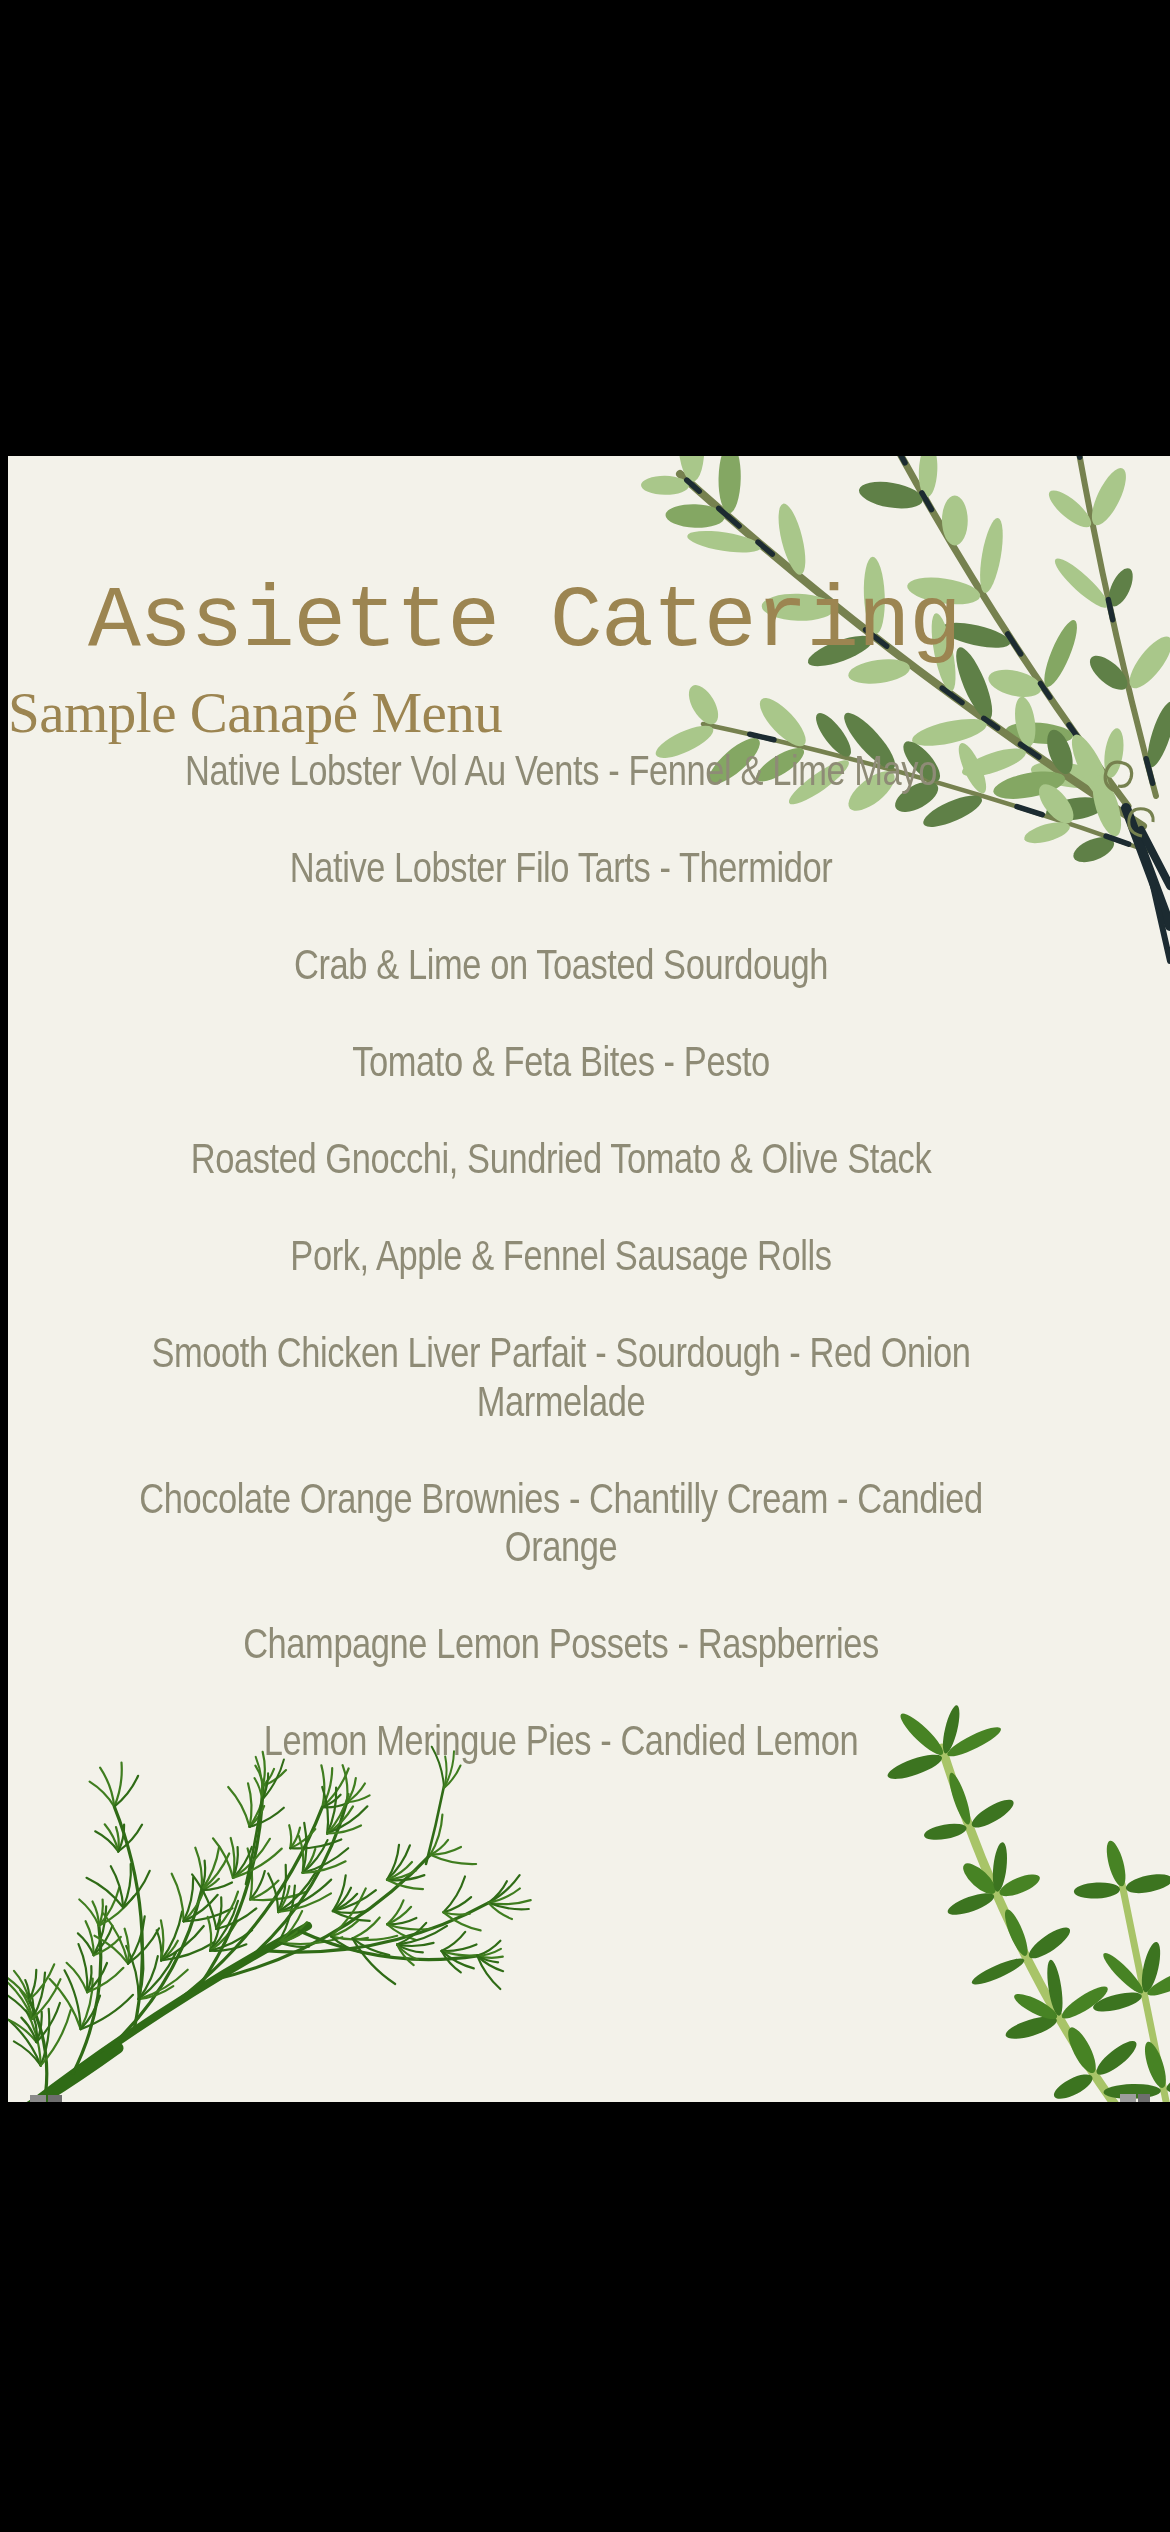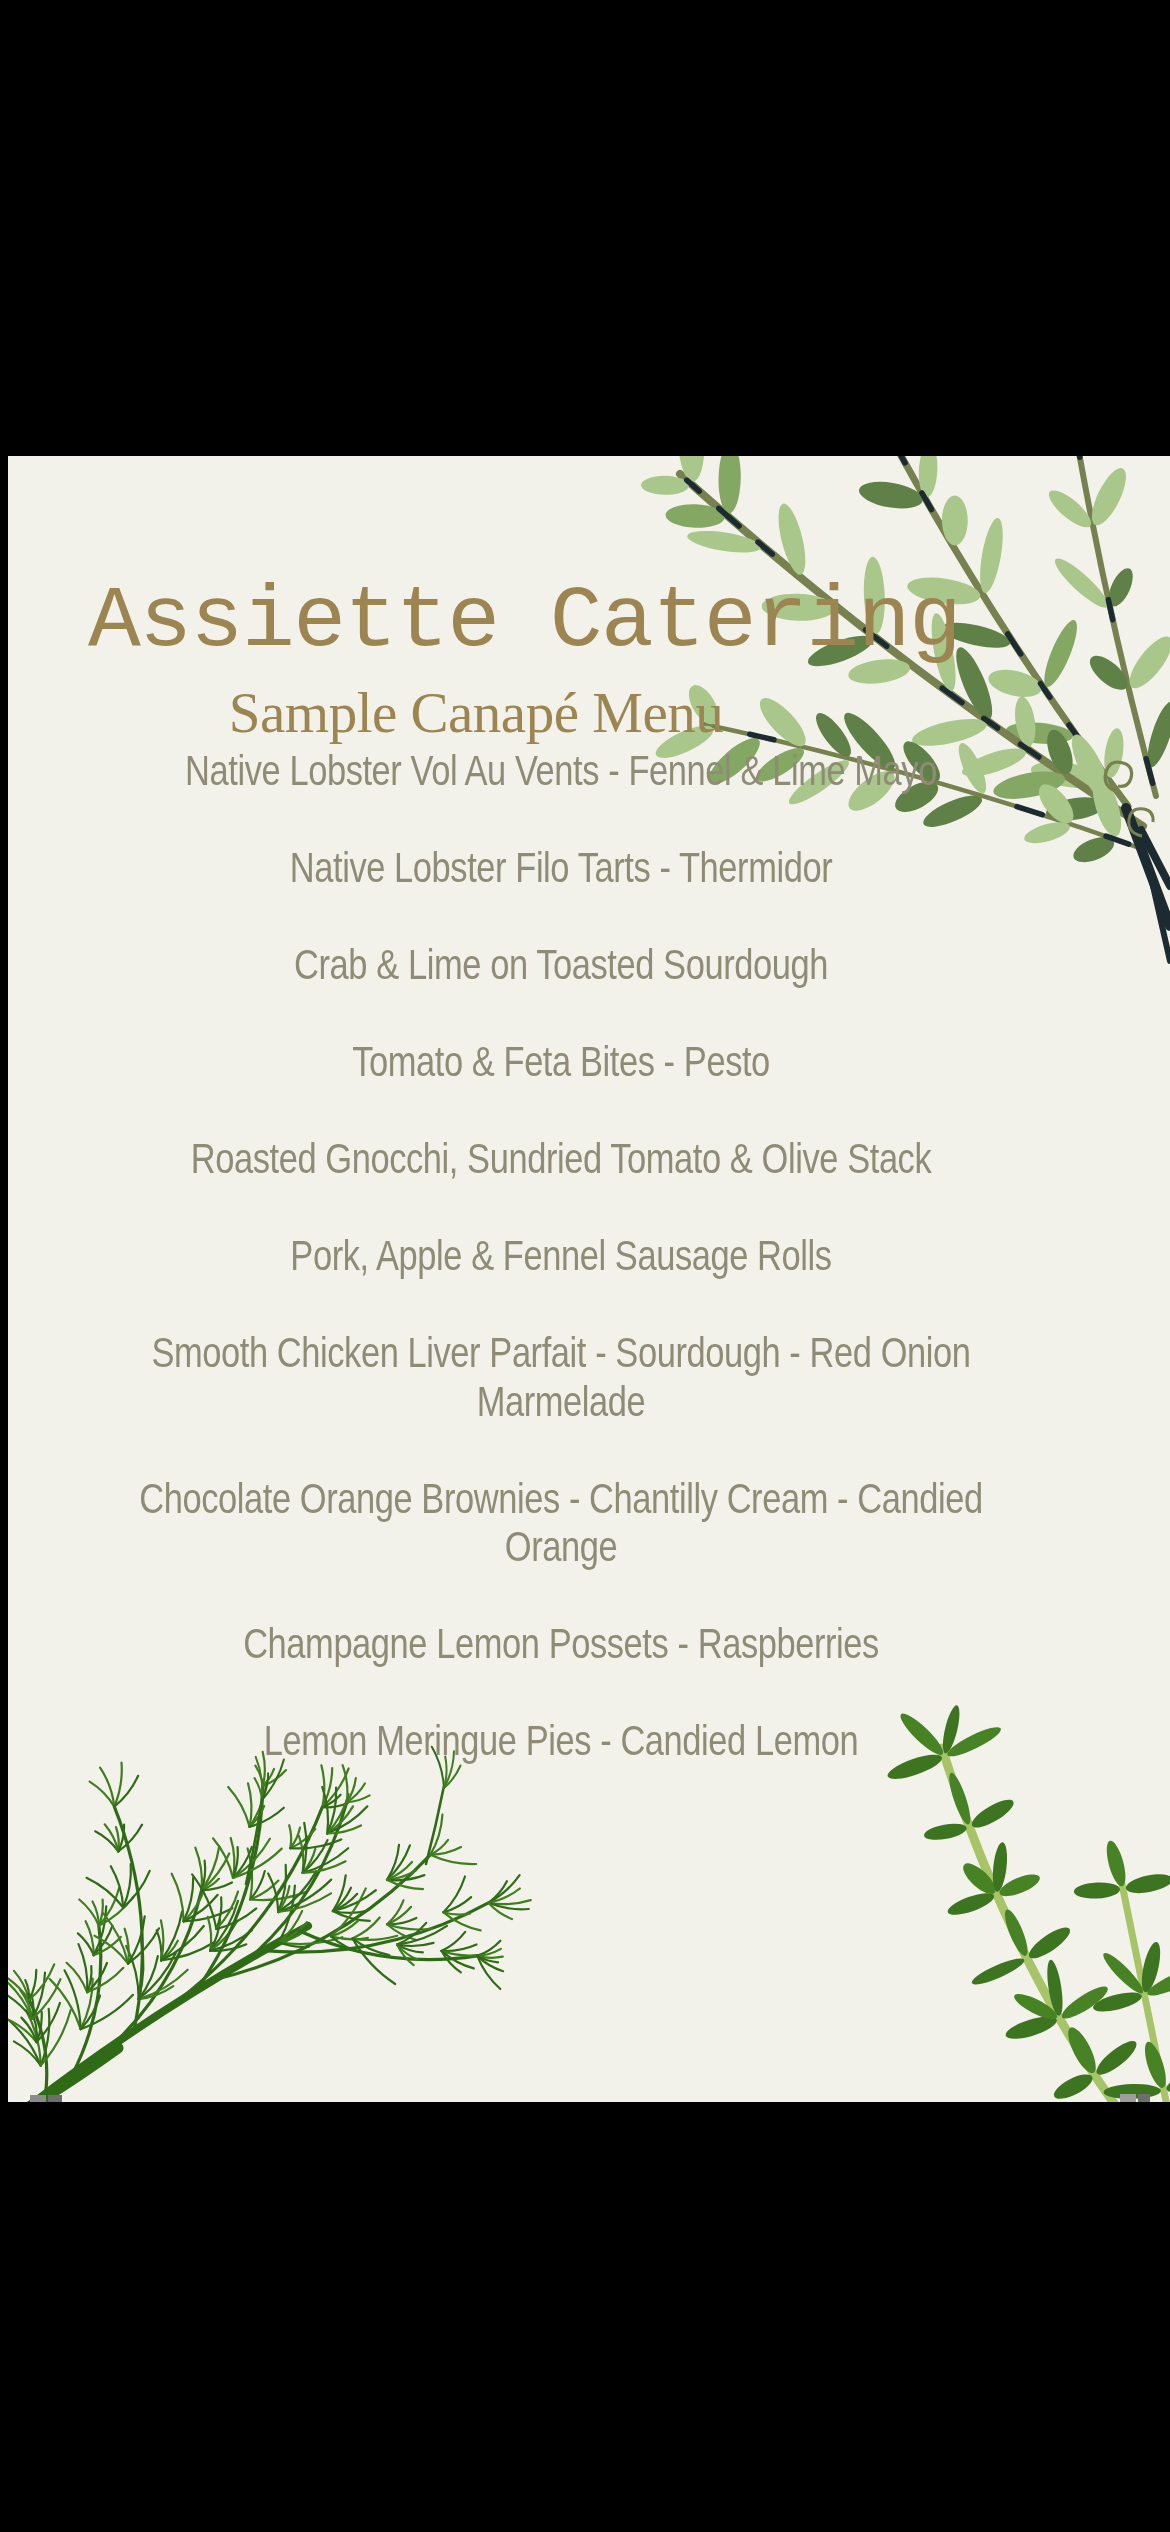--- a/index.html
+++ b/index.html
@@ -5,21 +5,21 @@
   html,body{margin:0;padding:0;background:#000;}
   .screen{position:relative;width:1170px;height:2532px;background:var(--screen-bg,#000);overflow:hidden;}
   .photo{position:absolute;left:8px;top:456px;width:1162px;height:1646px;background:var(--photo-bg,#f3f2ea);overflow:hidden;}
   #decor{position:absolute;left:0;top:0;width:1162px;height:1646px;z-index:1;pointer-events:none;}
   .title{
     position:absolute;left:80px;top:118px;z-index:2;
     font-family:Liberation Mono, monospace;font-size:88px;line-height:96px;letter-spacing:-1.5px;
     color:var(--gold,#9a8350);white-space:nowrap;
   }
   .subtitle{
-    position:absolute;left:0;top:224px;width:936px;z-index:2;text-align:center;
+    position:absolute;left:0;top:224px;width:936px;z-index:2;text-align:left;
     font-family:"Liberation Serif",serif;font-size:57px;line-height:66px;letter-spacing:-0.5px;
     color:var(--gold,#9a8350);white-space:nowrap;
   }
   .menu{position:absolute;left:12px;top:291px;width:1082px;z-index:2;}
   .item{
     font-family:"Liberation Sans",sans-serif;font-size:42px;line-height:48.5px;letter-spacing:-0.5px;
     margin:0 0 48.5px 0;color:var(--menu-text,#8e8b76);text-align:center;
     white-space:pre;transform:scaleX(0.82);
   }
 </style>

